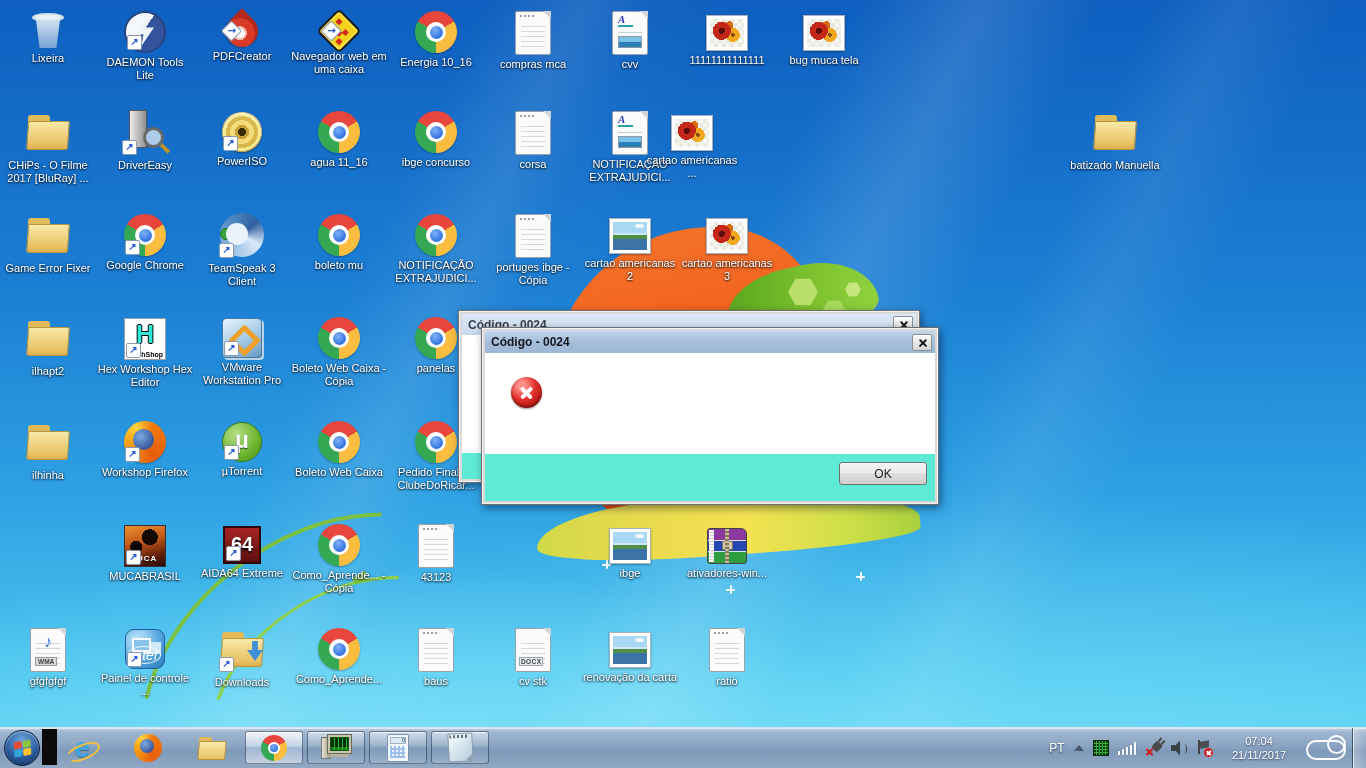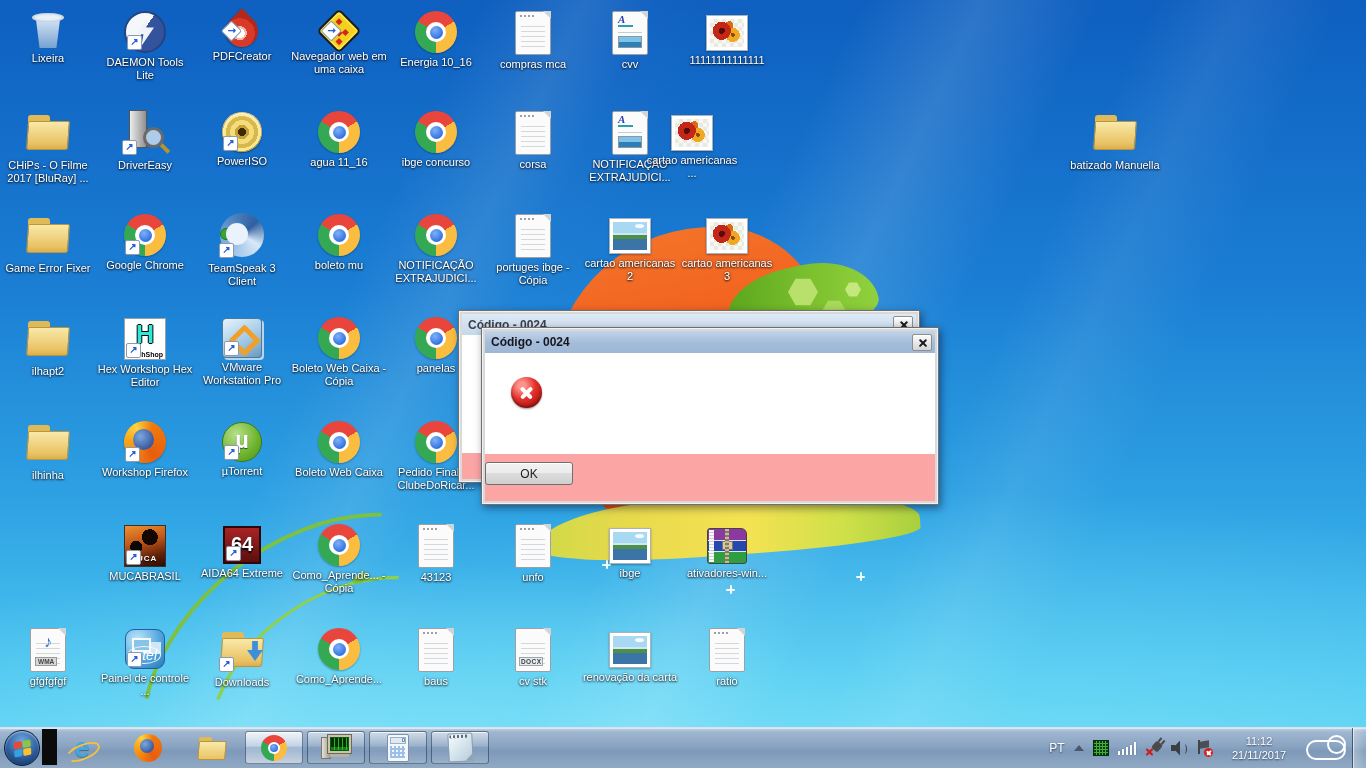--- a/index.html
+++ b/index.html
@@ -197,21 +197,21 @@
   .titlebar{height:22px;display:flex;align-items:center;padding:0 3px 0 6px;
     background:linear-gradient(180deg,#c2d5ea,#a3bcd9 55%,#9db7d6);}
   .dialog.back .titlebar{height:21px;background:linear-gradient(180deg,#dde9f6,#c5d8ec);}
   .dlg-title{font-size:12px;font-weight:bold;color:#16161f;flex:1;white-space:nowrap;overflow:hidden;}
   .dialog.back .dlg-title{color:#3a3f4a;}
   .closebtn{width:20px;height:17px;border:1px solid #8e8e8e;border-radius:2px;position:relative;
     background:linear-gradient(#fdfdfd,#d5d5d5);box-shadow:inset 0 1px 0 #fff;cursor:default;padding:0;}
   .closebtn i{position:absolute;left:4.5px;top:7px;width:10px;height:2.2px;background:#1a1a1a;border-radius:1px;}
   .closebtn .x1{transform:rotate(45deg);} .closebtn .x2{transform:rotate(-45deg);}
   .dlg-body{flex:1;background:#fff;position:relative;}
-  .dlg-footer{height:47px;background:#fca5a5;display:flex;align-items:flex-start;
+  .dlg-footer{height:47px;background:#5eead4;display:flex;justify-content:flex-end;align-items:flex-start;
     padding:8px 8px 0 0;box-sizing:border-box;}
   .dialog.back .dlg-footer{height:26px;}
   .err-icon{position:absolute;left:26px;top:24px;width:31px;height:31px;border-radius:50%;
     background:radial-gradient(circle at 35% 28%,#ff938c 0 12%,#e3312b 45%,#b01510 80%,#8c0f0b);
     box-shadow:inset 0 -2px 3px rgba(0,0,0,.35),0 1px 2px rgba(0,0,0,.4);}
   .err-icon i{position:absolute;left:8px;top:13.5px;width:15px;height:3.6px;background:#fff;border-radius:2px;}
   .err-icon .x1{transform:rotate(45deg);} .err-icon .x2{transform:rotate(-45deg);}
   .dlg-msg{position:absolute;left:67px;top:24px;width:372px;font-size:12px;line-height:15px;color:#000;}
   .dlg-msg p{margin:0;}
   .okbtn{min-width:88px;height:23px;font-family:"Liberation Sans",sans-serif;font-size:12px;color:#222;
@@ -375,20 +375,26 @@
         <span class="glyph">A</span>
       </div>
       <span class="dlabel">cvv</span>
     </div>
     <div class="dicon" style="left: 679px; top: 8px;">
       <div class="art t-imgflower">
         <span class="deco"></span>
       </div>
       <span class="dlabel">11111111111111</span>
     </div>
+    <div class="dicon" style="left: 776px; top: 8px;">
+      <div class="art t-imgflower">
+        <span class="deco"></span>
+      </div>
+      <span class="dlabel">bug muca tela</span>
+    </div>
     <div class="dicon" style="left: 0px; top: 108px;">
       <div class="art t-folder">
         <span class="deco"></span>
       </div>
       <span class="dlabel">CHiPs - O Filme 2017 [BluRay] ...</span>
     </div>
     <div class="dicon" style="left: 97px; top: 108px;">
       <div class="art t-drivereasy">
         <span class="deco"></span>
         <span class="sc">↗</span>
@@ -576,26 +582,20 @@
       <div class="art t-chrome">
         <span class="deco"></span>
       </div>
       <span class="dlabel">Como_Aprende... -Cópia</span>
     </div>
     <div class="dicon" style="left: 388px; top: 521px;">
       <div class="art t-doc">
         <span class="deco"></span>
       </div>
       <span class="dlabel">43123</span>
-    </div>
-    <div class="dicon" style="left: 485px; top: 521px;">
-      <div class="art t-doc">
-        <span class="deco"></span>
-      </div>
-      <span class="dlabel">unfo</span>
     </div>
     <div class="dicon" style="left: 582px; top: 521px;">
       <div class="art t-imgland">
         <span class="deco"></span>
       </div>
       <span class="dlabel">ibge</span>
     </div>
     <div class="dicon" style="left: 679px; top: 521px;">
       <div class="art t-winrar">
         <span class="deco"></span>
@@ -745,21 +745,21 @@
       </span>
     <span class="flagic">
         <i class="pole"></i>
         <i class="banner"></i>
         <i class="badge">
           <i class="x1"></i>
           <i class="x2"></i>
         </i>
       </span>
     <div class="clock">
-      <div>11:12</div>
+      <div>07:04</div>
       <div>21/11/2017</div>
     </div>
     <span class="cloudic">
         <i class="c1"></i>
         <i class="c2"></i>
       </span>
   </div>
   <div id="show-desktop"></div>
 </div>
 

